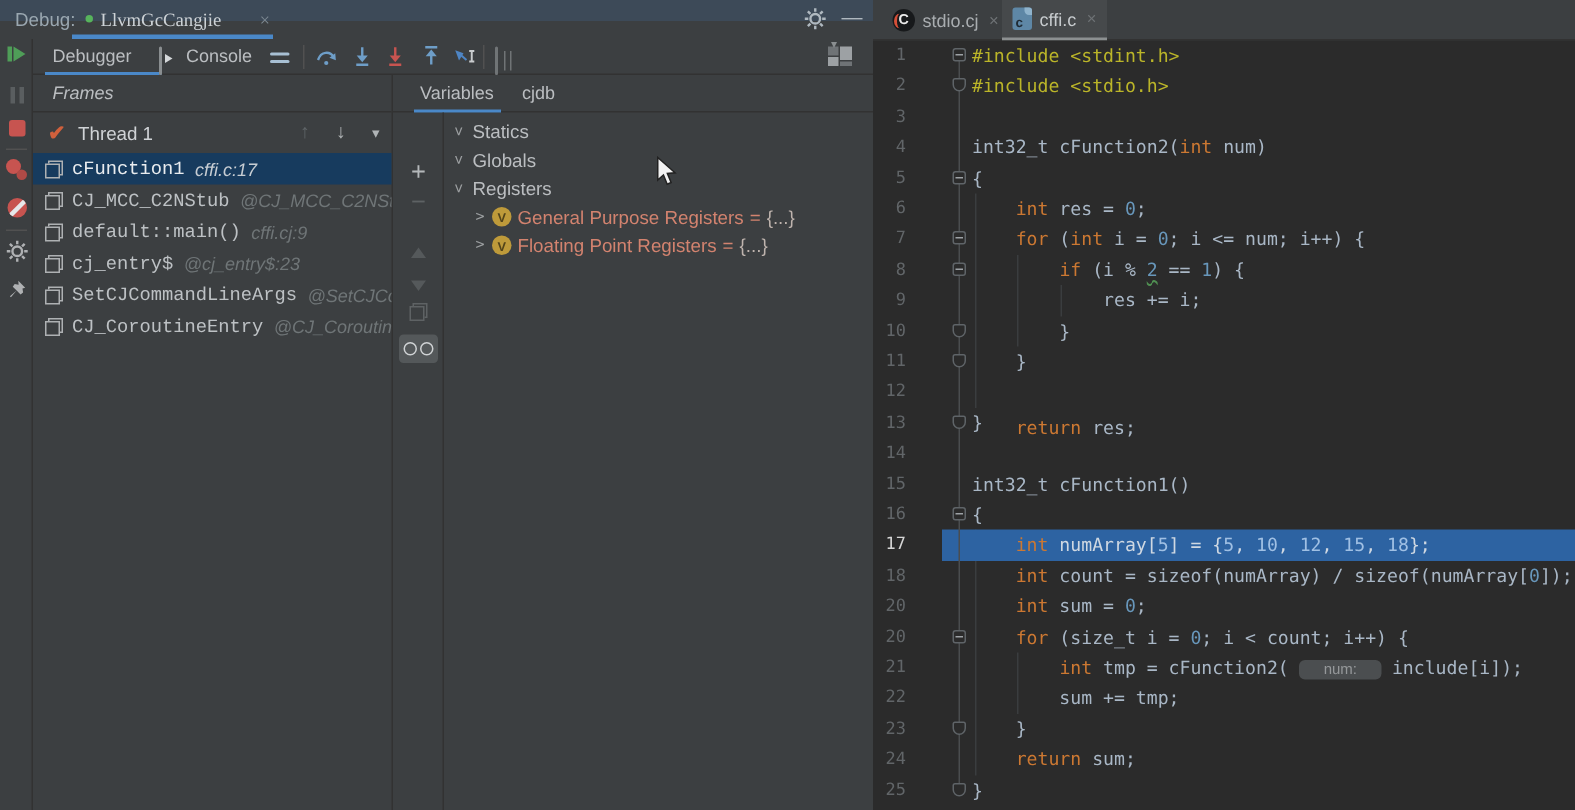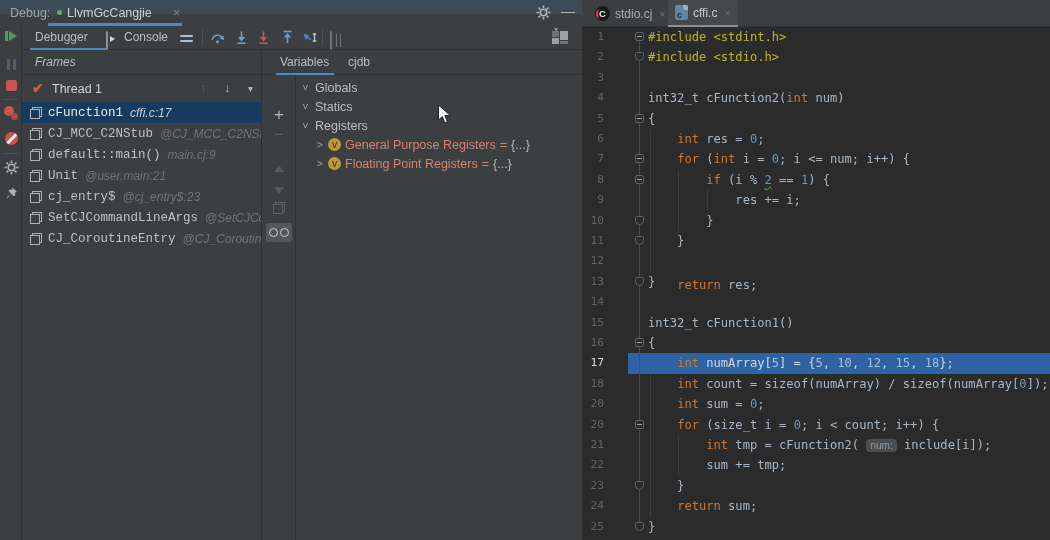--- a/index.html
+++ b/index.html
@@ -5,21 +5,21 @@
   * { margin:0; padding:0; box-sizing:border-box; }
   html,body { background:#202020; }
   #app {
     position:relative; width:1050px; height:540px; overflow:hidden;
     background:#3C3F41; font-family:"Liberation Sans",sans-serif;
     -webkit-font-smoothing:antialiased;
   }
   
   #topbar { position:absolute; left:0; top:0; width:582px; height:14px; background:#3D4A58; }
   #topbar .dbg-label { position:absolute; left:10px; top:6px; font-size:12.5px; color:#9AA7B0; }
-  #cfg-tab { position:absolute; left:48px; top:0; height:26px; width:134px; cursor:default; }
+  #cfg-tab { position:absolute; left:48px; top:0; height:26px; width:134px; cursor:default;font-family:Liberation Serif, serif; }
   #cfg-tab .dot { position:absolute; left:9px; top:10px; width:5px; height:5px; border-radius:50%; background:#57B45C; }
   #cfg-tab .cfg-name { position:absolute; left:19px; top:6px; font-size:12.5px; color:#CDD2D6; }
   #cfg-tab .cfg-close { position:absolute; right:2px; top:6px; font-size:12px; color:#7E8A93; }
   #cfg-tab .underline { position:absolute; left:0; bottom:0; width:100%; height:3px; background:#4A88C8; }
   #topbar .gear { position:absolute; left:536px; top:5px; }
   #topbar .minim { position:absolute; left:560px; top:3px; width:16px; font-size:14px; color:#AFB8BF; text-align:center; }
   
   #tabstrip { position:absolute; left:582px; top:0; width:468px; height:27px; background:#3C3F41; border-bottom:1px solid #323232; }
   .etab { position:absolute; top:0; height:27px; display:flex; align-items:center; gap:5px; padding:0 7px; }
   .etab .elabel { font-size:12px; color:#A9ADB0; }
@@ -122,21 +122,21 @@
   .iguide { position:absolute; width:1px; background:#3A3D3F; z-index:0; }
   #fold-line { position:absolute; left:57px; width:1px; background:#4A4D4F; z-index:2; }
   .lnum { position:absolute; left:0; width:22px; text-align:right; font:11.3px/20.4px "DejaVu Sans Mono",monospace; color:#616568; z-index:3; }
   .lnum.current { color:#D6D6D6; }
   .fold { position:absolute; left:53px; width:9px; height:9px; border:1px solid #5F6468; background:#2B2B2B; border-radius:2px; z-index:3; }
   .fold.start::after { content:""; position:absolute; left:1px; right:1px; top:3px; border-top:1px solid #9DA2A6; }
   .fold.end { border-radius:2px 2px 60% 60%; }
   .cline { position:absolute; left:0; width:100%; padding-left:66px; font:12.1px/20.4px "DejaVu Sans Mono",monospace; white-space:pre; z-index:3; }
   .cline .d { color:#A9B7C6; } .cline .k { color:#CC7832; } .cline .n { color:#6897BB; } .cline .p { color:#BBB529; }
   .cline .w { color:#6897BB; text-decoration:underline; text-decoration-style:wavy; text-decoration-color:#4F8F51; text-underline-offset:2px; }
-  .cline .h { background:#4B4E50; color:#95989A; font:10px "Liberation Sans",sans-serif; border-radius:4px; padding:1px 4px;margin-top:40px; }
+  .cline .h { background:#4B4E50; color:#95989A; font:10px "Liberation Sans",sans-serif; border-radius:4px; padding:1px 16px;margin-top:40px; }
   .cline.current .d { color:#CFD8E2; } .cline.current .n { color:#A0C0E4; }
   
   .gear-svg, .pin-svg { display:block; }
   #mouse-cursor { position:absolute; left:437px; top:104px; z-index:50; }
 </style>
 </head>
 <body>
 
 <div id="app">
 
@@ -273,26 +273,21 @@
           <span class="floc">cffi.c:17</span>
         </div>
         <div class="frame-row">
           <span class="sficon"></span>
           <span class="fname">CJ_MCC_C2NStub</span>
           <span class="floc">@CJ_MCC_C2NStub:7</span>
         </div>
         <div class="frame-row">
           <span class="sficon"></span>
           <span class="fname">default::main()</span>
-          <span class="floc">main.cj:9</span>
-        </div>
-        <div class="frame-row">
-          <span class="sficon"></span>
-          <span class="fname">Unit</span>
-          <span class="floc">@user.main:21</span>
+          <span class="floc">cffi.cj:9</span>
         </div>
         <div class="frame-row">
           <span class="sficon"></span>
           <span class="fname">cj_entry$</span>
           <span class="floc">@cj_entry$:23</span>
         </div>
         <div class="frame-row">
           <span class="sficon"></span>
           <span class="fname">SetCJCommandLineArgs</span>
           <span class="floc">@SetCJCommandLineArgs</span>
@@ -327,25 +322,25 @@
       <div class="wicon" style="top:127px">
           <span class="copy-glyph"></span>
         </div>
       <div class="wicon" style="top:148px">
           <span class="glasses-btn"></span>
         </div>
     </div>
     <div id="var-tree">
         <div class="vrow l0">
           <span class="chev exp">&gt;</span>
-          <span class="glabel">Globals</span>
+          <span class="glabel">Statics</span>
         </div>
         <div class="vrow l0">
           <span class="chev exp">&gt;</span>
-          <span class="glabel">Statics</span>
+          <span class="glabel">Globals</span>
         </div>
         <div class="vrow l0">
           <span class="chev exp">&gt;</span>
           <span class="glabel">Registers</span>
         </div>
         <div class="vrow l1">
           <span class="chev">&gt;</span>
           <span class="vbadge">V</span>
           <span class="vlabel">General Purpose Registers</span>
           <span class="veq">=</span>

